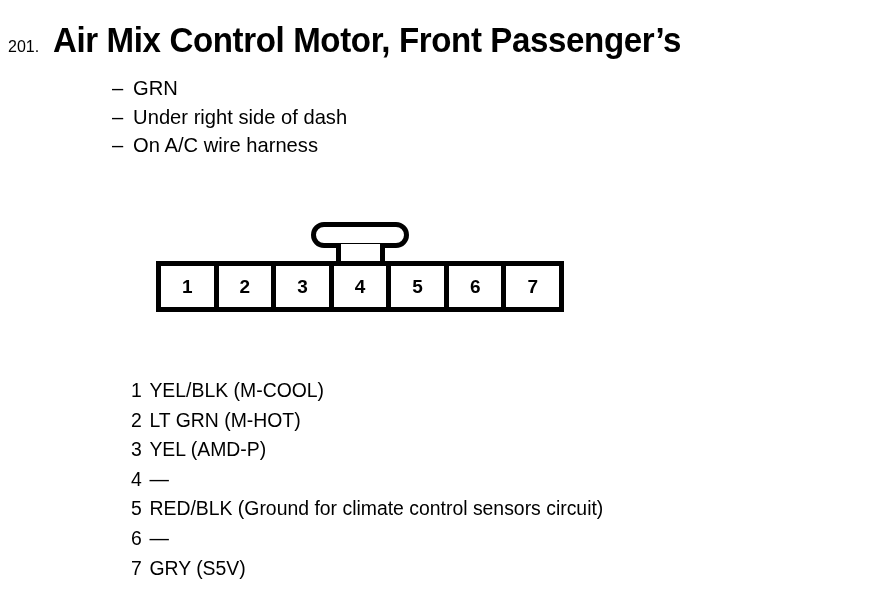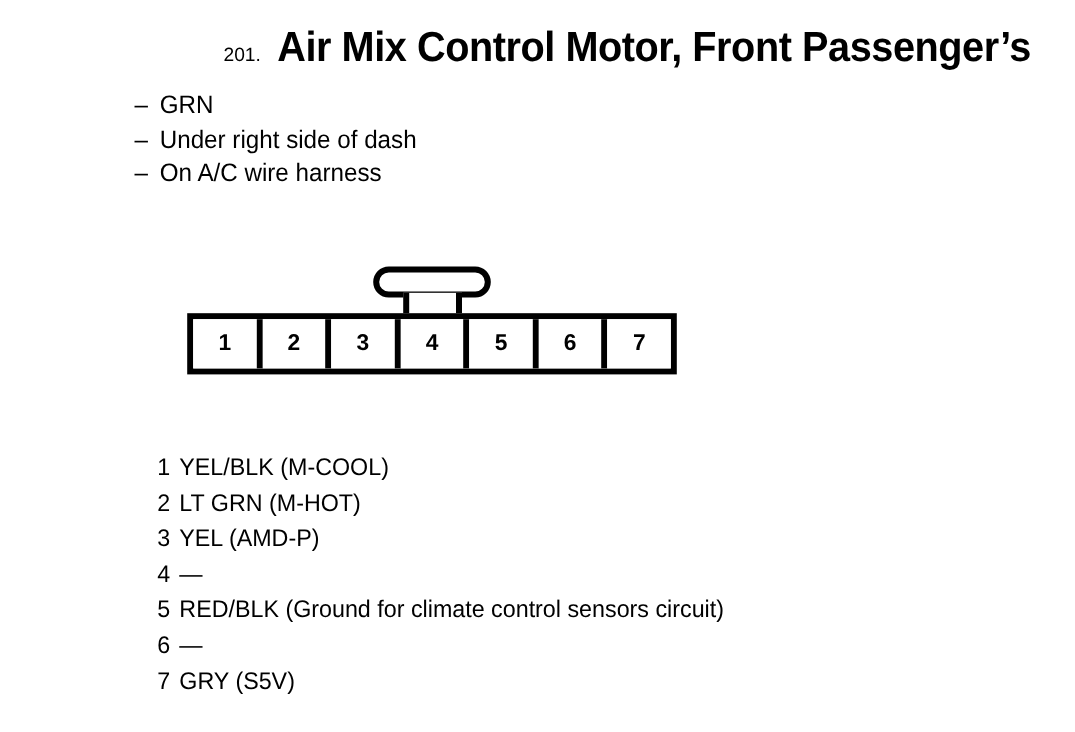--- a/index.html
+++ b/index.html
@@ -13,27 +13,26 @@
     position: relative;
     overflow: hidden;
     font-family: "Liberation Sans", sans-serif;
     color: #000000;
     -webkit-font-smoothing: none;
   }
 
   
   #title-row {
     position: absolute;
-    left: 36px;
+    left: 8px;
     top: 20px;
     width: 860px;
     display: flex;
     align-items: baseline;
     white-space: nowrap;
-    justify-content: flex-end;
   }
   #title-text {
     font-size: 35px;
     font-weight: bold;
     letter-spacing: -0.4px;
     margin-left: 14px;
     transform: scaleX(0.945);
     transform-origin: left bottom;
   }
 

